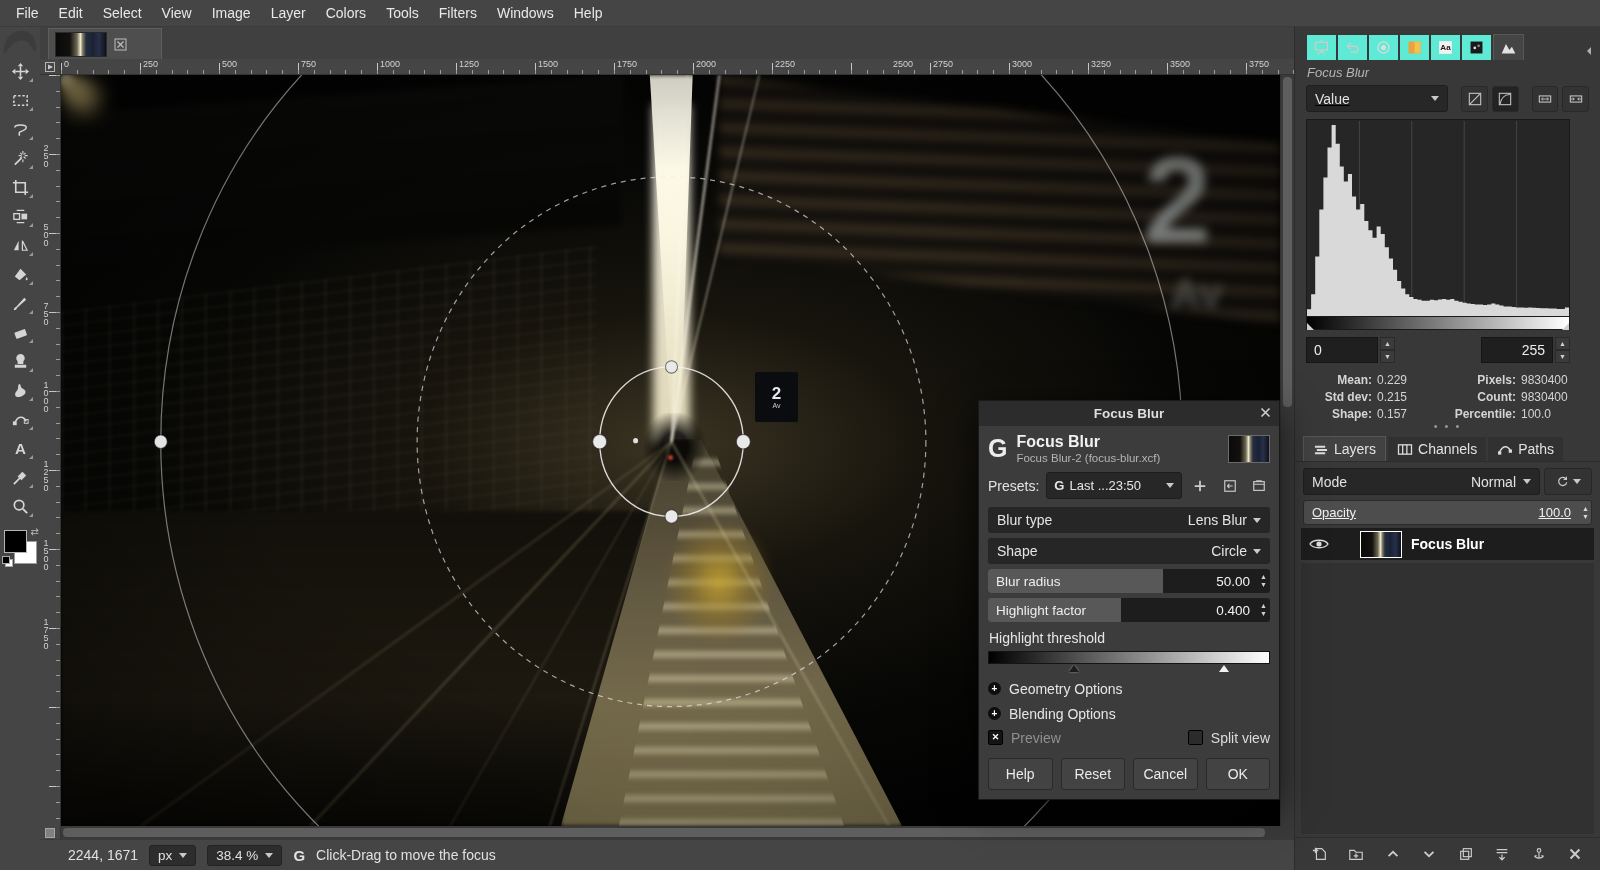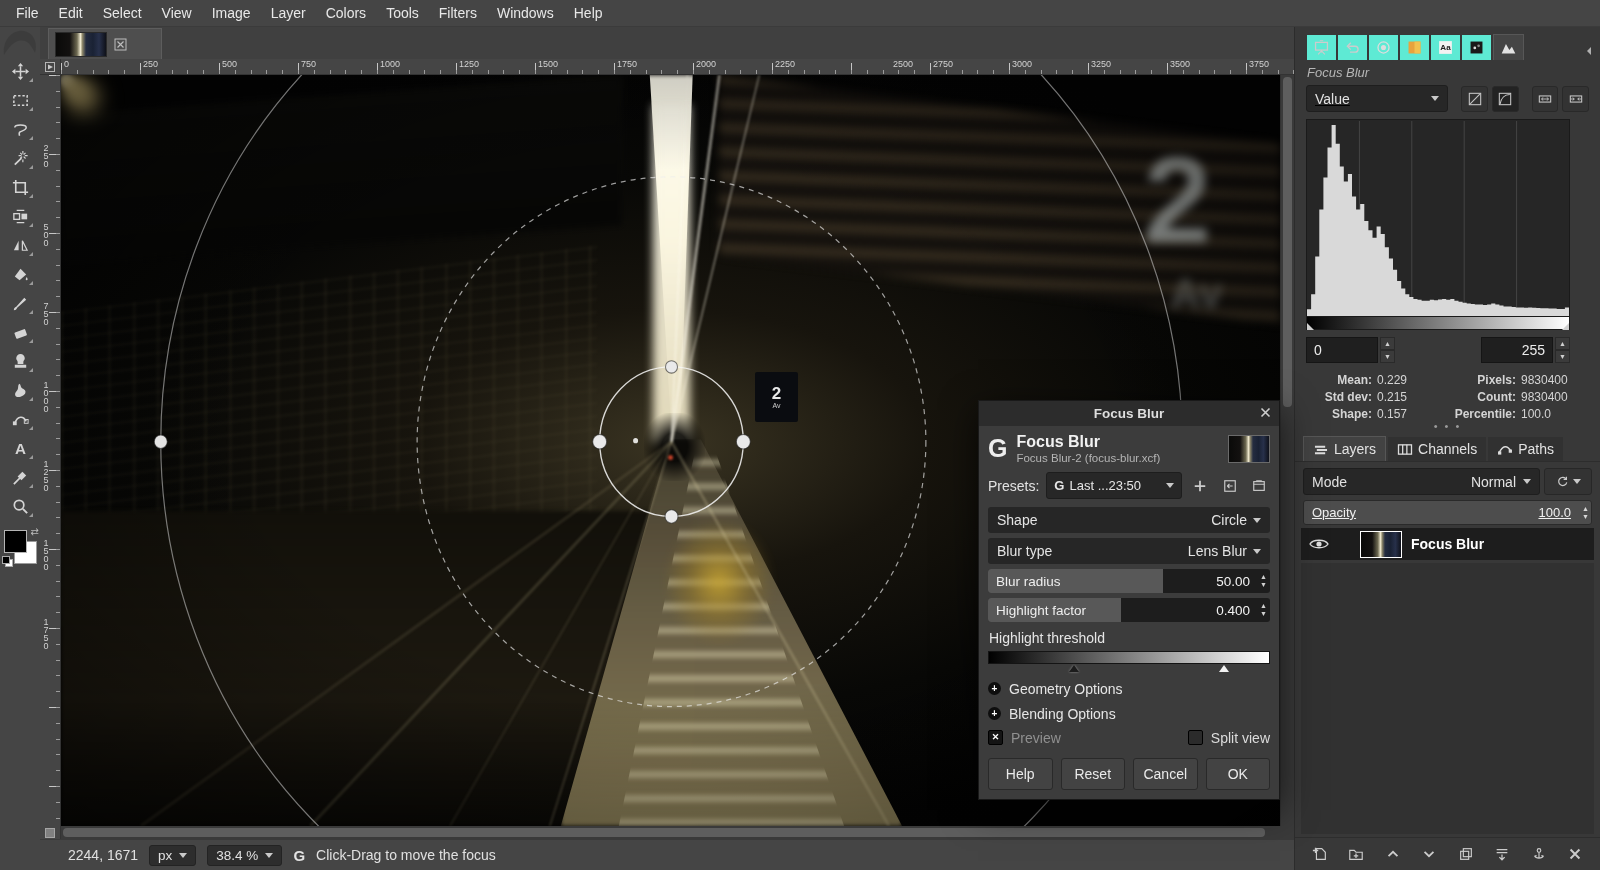--- a/index.html
+++ b/index.html
@@ -764,30 +764,30 @@
             </svg>
         </span>
         <span class="icon-btn" style="margin-left:auto">
           <svg viewBox="0 0 16 16">
               <rect x="2" y="3" width="12" height="10" fill="none" stroke="#cdcdcd" stroke-width="1.3"></rect>
               <path d="M2 6 h12 M5 3 v-1 h6 v1" stroke="#cdcdcd" stroke-width="1.1" fill="none"></path>
             </svg>
         </span>
       </div>
       <div class="opt-row">
+        <span>Blur type</span>
+        <span class="val">
+            <span>Lens Blur</span>
+            <span class="caret"></span>
+          </span>
+      </div>
+      <div class="opt-row">
         <span>Shape</span>
         <span class="val">
             <span>Circle</span>
-            <span class="caret"></span>
-          </span>
-      </div>
-      <div class="opt-row">
-        <span>Blur type</span>
-        <span class="val">
-            <span>Lens Blur</span>
             <span class="caret"></span>
           </span>
       </div>
       <div class="slider-row">
         <span class="slider-fill" id="radius-fill" style="width: 62%;"></span>
         <span class="slider-label">Blur radius</span>
         <span class="slider-val">50.00</span>
         <span class="spinv">
             <span>▲</span>
             <span>▼</span>

